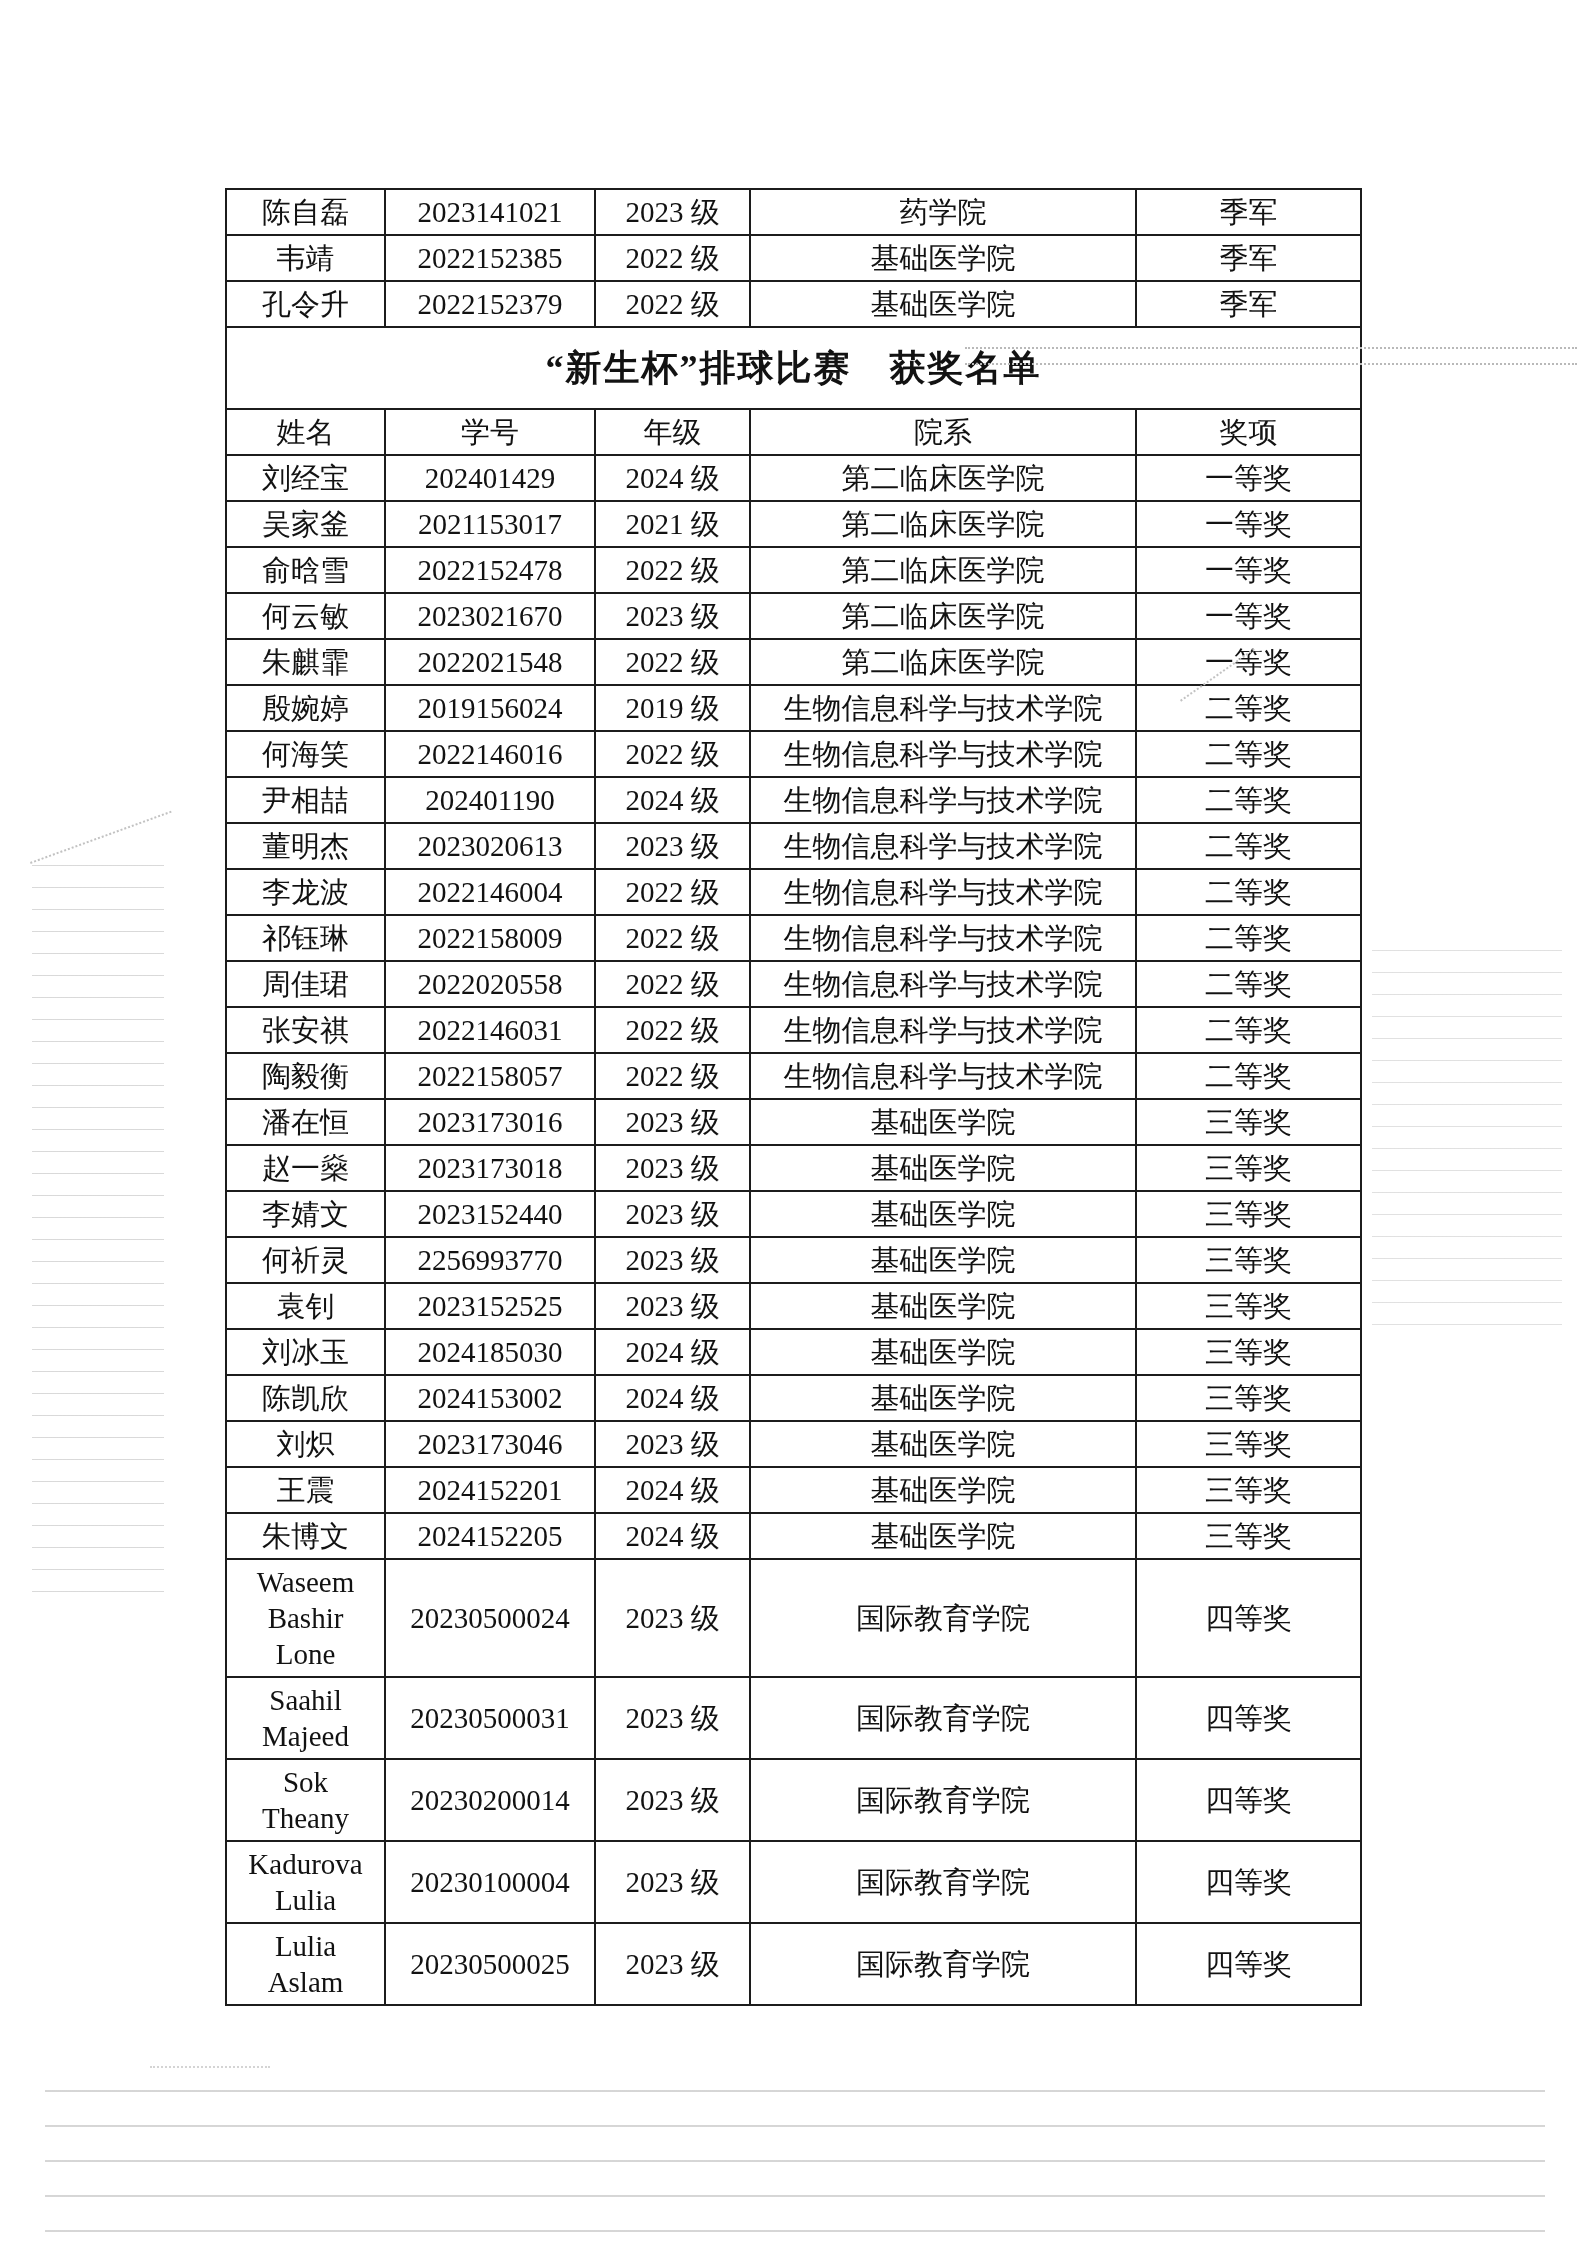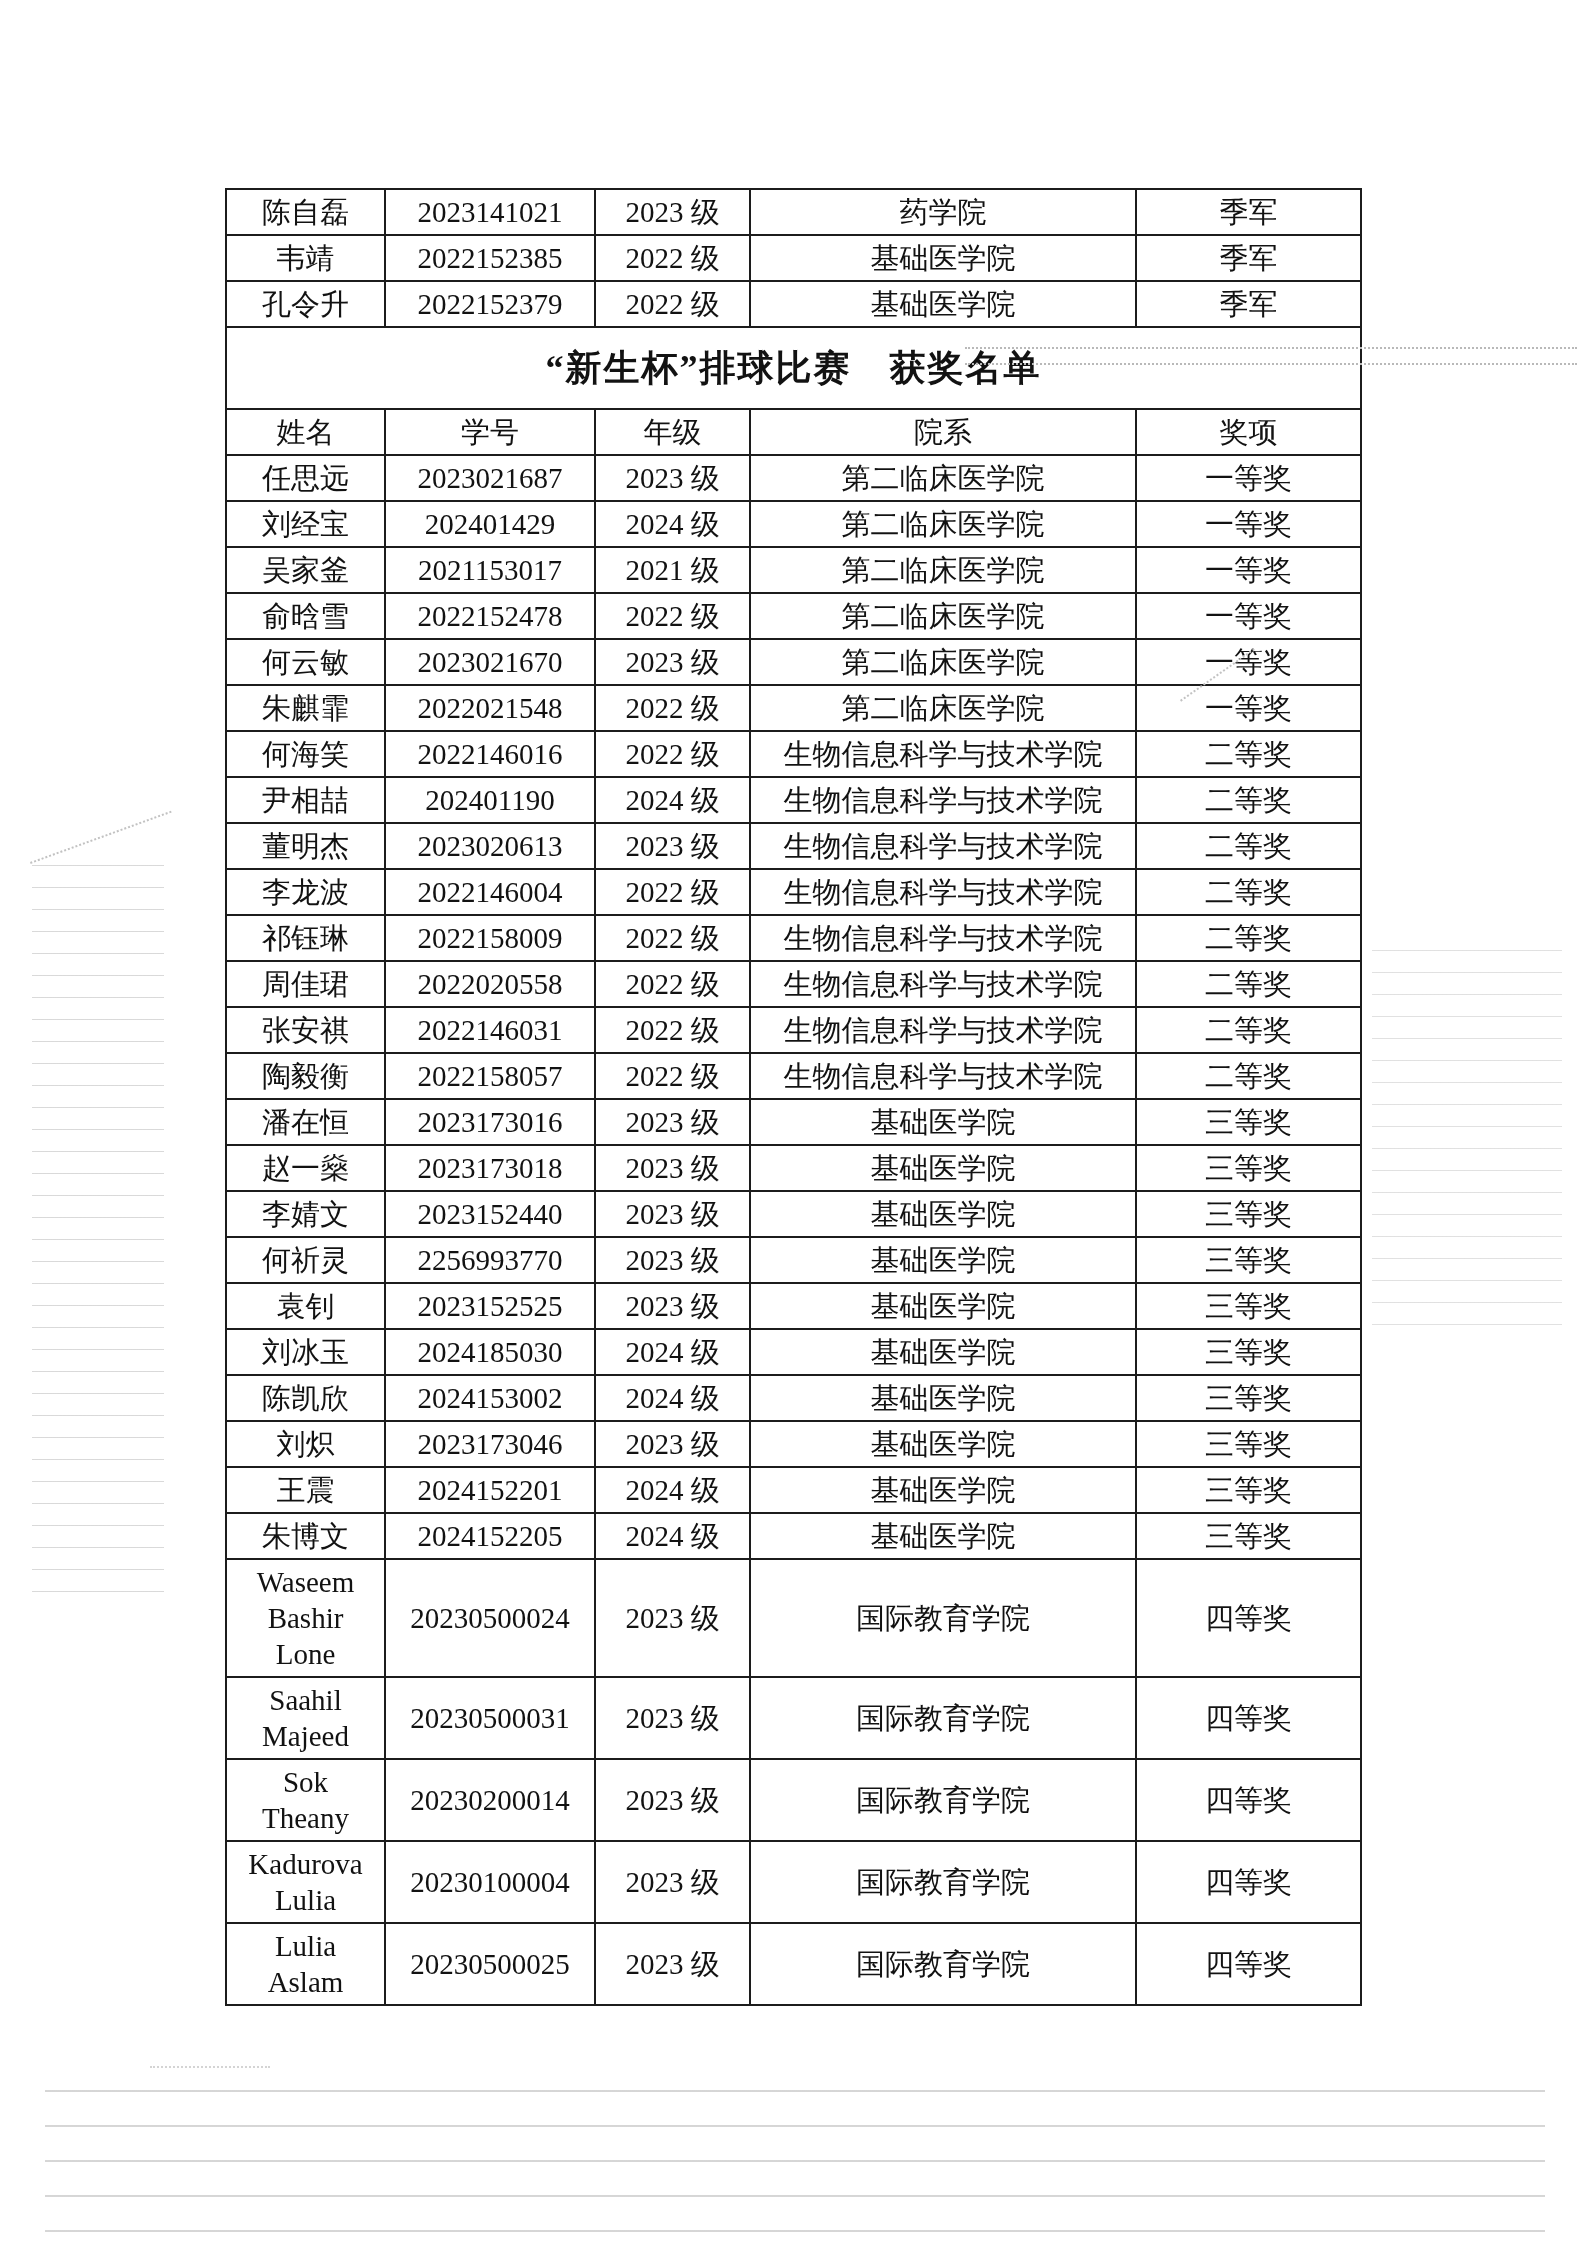--- a/index.html
+++ b/index.html
@@ -107,27 +107,20 @@
       <tr>
         <td>姓名</td>
         <td>学号</td>
         <td>年级</td>
         <td>院系</td>
         <td>奖项</td>
       </tr>
     </tbody>
     <tbody id="main-tbody">
         <tr>
-      <td class="name-cell">任思远</td>
-      <td>2023021687</td>
-      <td>2023 级</td>
-      <td>第二临床医学院</td>
-      <td>一等奖</td>
-    </tr>
-        <tr>
       <td class="name-cell">刘经宝</td>
       <td>202401429</td>
       <td>2024 级</td>
       <td>第二临床医学院</td>
       <td>一等奖</td>
     </tr>
         <tr>
       <td class="name-cell">吴家釜</td>
       <td>2021153017</td>
       <td>2021 级</td>
@@ -147,20 +140,27 @@
       <td>2023 级</td>
       <td>第二临床医学院</td>
       <td>一等奖</td>
     </tr>
         <tr>
       <td class="name-cell">朱麒霏</td>
       <td>2022021548</td>
       <td>2022 级</td>
       <td>第二临床医学院</td>
       <td>一等奖</td>
+    </tr>
+        <tr>
+      <td class="name-cell">殷婉婷</td>
+      <td>2019156024</td>
+      <td>2019 级</td>
+      <td>生物信息科学与技术学院</td>
+      <td>二等奖</td>
     </tr>
         <tr>
       <td class="name-cell">何海笑</td>
       <td>2022146016</td>
       <td>2022 级</td>
       <td>生物信息科学与技术学院</td>
       <td>二等奖</td>
     </tr>
         <tr>
       <td class="name-cell">尹相喆</td>

